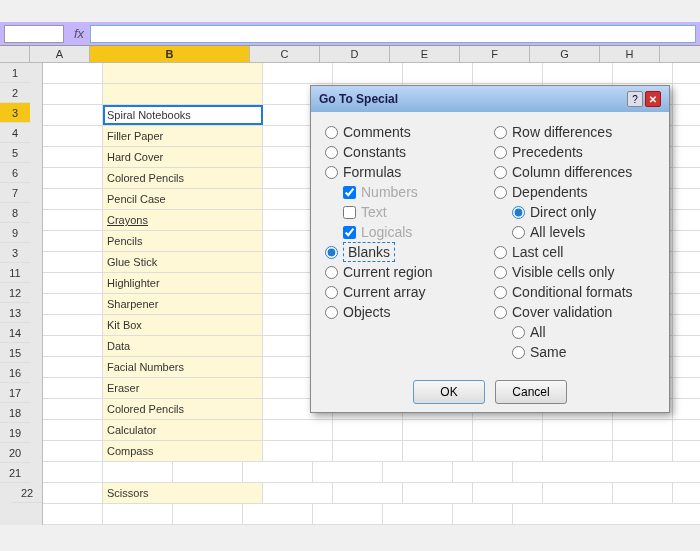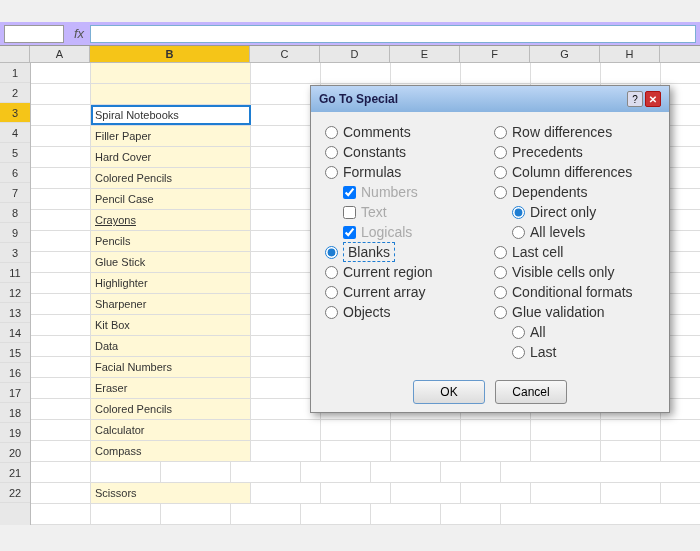--- a/index.html
+++ b/index.html
@@ -97,21 +97,21 @@
           <div class="row-header" style="width: 30px; height: 20px;">12</div>
           <div class="row-header" style="width: 30px; height: 20px;">13</div>
           <div class="row-header" style="width: 30px; height: 20px;">14</div>
           <div class="row-header" style="width: 30px; height: 20px;">15</div>
           <div class="row-header" style="width: 30px; height: 20px;">16</div>
           <div class="row-header" style="width: 30px; height: 20px;">17</div>
           <div class="row-header" style="width: 30px; height: 20px;">18</div>
           <div class="row-header" style="width: 30px; height: 20px;">19</div>
           <div class="row-header" style="width: 30px; height: 20px;">20</div>
           <div class="row-header" style="width: 30px; height: 20px;">21</div>
-          <div class="row-header" style="width: 30px; height: 20px;">22</div>
+          <div class="row-header" style="width: 30px; height: 20px; margin-left: 12px;">22</div>
         </div>
       <div class="grid-area" id="grid-area">
           <div class="grid-row">
             <div class="grid-cell" style="width: 60px; min-width: 60px; height: 20px;"></div>
             <div class="grid-cell active-col" style="width: 160px; min-width: 160px; height: 20px;"></div>
             <div class="grid-cell" style="width: 70px; min-width: 70px; height: 20px;"></div>
             <div class="grid-cell" style="width: 70px; min-width: 70px; height: 20px;"></div>
             <div class="grid-cell" style="width: 70px; min-width: 70px; height: 20px;"></div>
             <div class="grid-cell" style="width: 70px; min-width: 70px; height: 20px;"></div>
             <div class="grid-cell" style="width: 70px; min-width: 70px; height: 20px;"></div>
@@ -416,29 +416,29 @@
             <div class="radio-row">
               <input type="radio" class="radio-input" name="gotospecial2" style="">
               <span class="radio-label">Visible cells only</span>
             </div>
             <div class="radio-row">
               <input type="radio" class="radio-input" name="gotospecial2" style="">
               <span class="radio-label">Conditional formats</span>
             </div>
             <div class="radio-row">
               <input type="radio" class="radio-input" name="gotospecial2" style="">
-              <span class="radio-label">Glue validation</span>
+              <span class="radio-label">Cover validation</span>
             </div>
             <div class="radio-row indent">
               <input type="radio" class="radio-input" name="gotospecial2" style="">
               <span class="radio-label">All</span>
             </div>
             <div class="radio-row indent">
               <input type="radio" class="radio-input" name="gotospecial2" style="">
-              <span class="radio-label">Last</span>
+              <span class="radio-label">Same</span>
             </div>
           </div>
         </div>
       </div>
       <div class="dialog-footer">
         <button class="dialog-btn ok">OK</button>
         <button class="dialog-btn">Cancel</button>
       </div>
     </div>
   </div>

